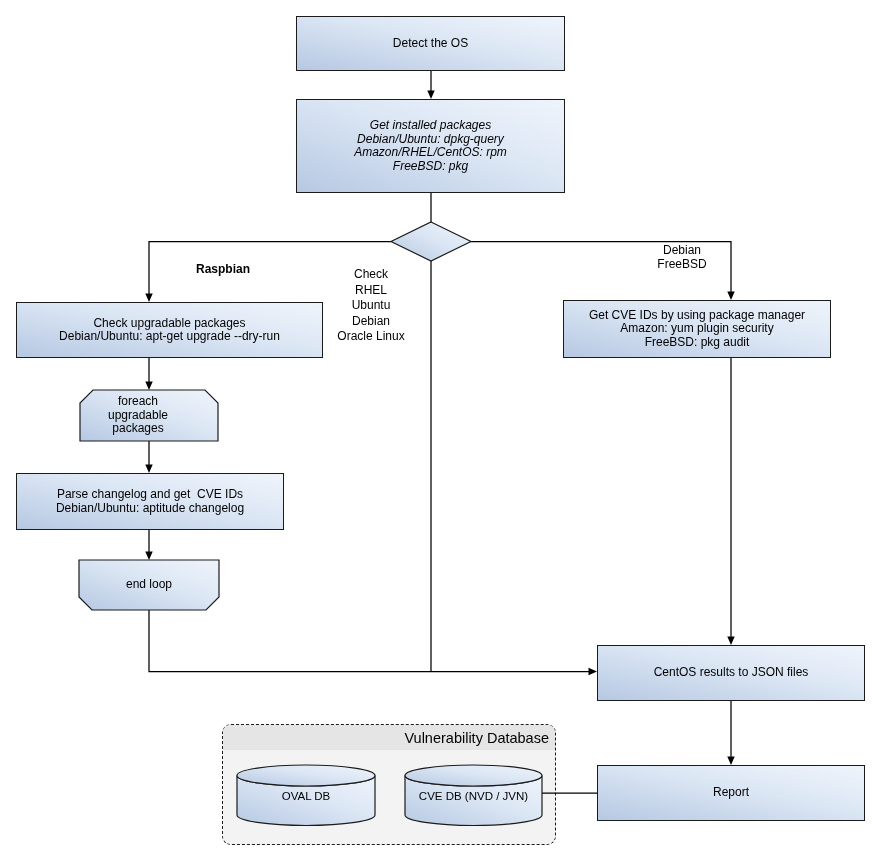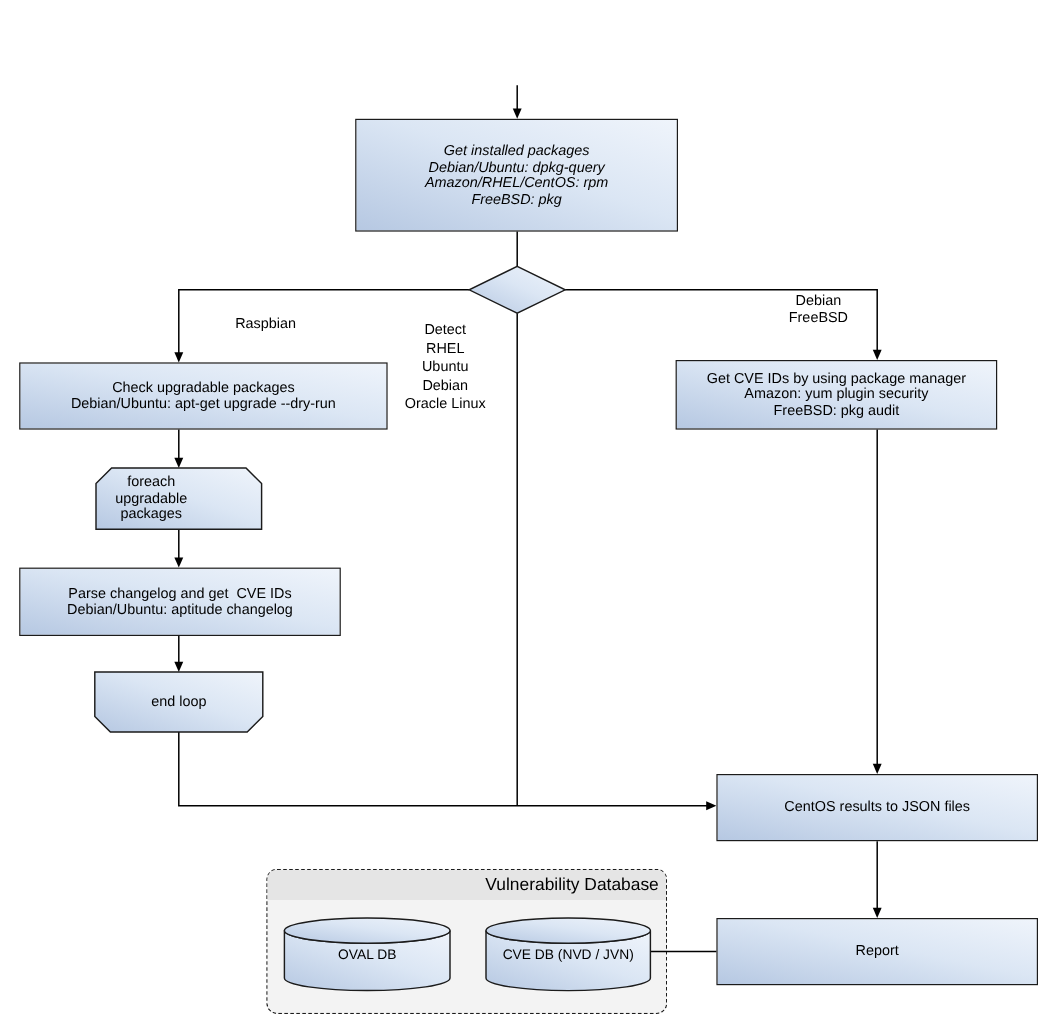--- a/index.html
+++ b/index.html
@@ -72,52 +72,53 @@
       <polygon points="431,222 471,241.5 431,261 391,241.5"></polygon>
       <polygon points="93,390 205,390 218,403 218,441 80,441 80,403"></polygon>
       <polygon points="79,560 219,560 219,597 206,610 92,610 79,597"></polygon>
       <path d="M237,775.5 L237,815 A69,10.5 0 0 0 375,815 L375,775.5 A69,10.5 0 0 1 237,775.5 Z"></path>
       <ellipse cx="306" cy="775.5" rx="69" ry="10.5"></ellipse>
       <path d="M405,775.5 L405,815 A68.5,10.5 0 0 0 542,815 L542,775.5 A68.5,10.5 0 0 1 405,775.5 Z"></path>
       <ellipse cx="473.5" cy="775.5" rx="68.5" ry="10.5"></ellipse>
     </g>
   </svg>
 
+  <div class="node" style="left:296px;top:16px;width:269px;height:55px;">Detect the OS</div>
 
   <div class="node" style="left:296px;top:99px;width:269px;height:94px;font-style:italic;">Get installed packages
 Debian/Ubuntu: dpkg-query
 Amazon/RHEL/CentOS: rpm
 FreeBSD: pkg</div>
 
   <div class="node" style="left:16px;top:302px;width:307px;height:56px;">Check upgradable packages
 Debian/Ubuntu: apt-get upgrade --dry-run</div>
 
   <div class="node" style="left:16px;top:473px;width:268px;height:57px;">Parse changelog and get  CVE IDs
 Debian/Ubuntu: aptitude changelog</div>
 
   <div class="node" style="left:563px;top:300px;width:268px;height:58px;">Get CVE IDs by using package manager
 Amazon: yum plugin security
 FreeBSD: pkg audit</div>
 
   <div class="node" style="left:597px;top:645px;width:268px;height:56px;">CentOS results to JSON files</div>
 
   <div class="node" style="left:597px;top:765px;width:268px;height:56px;">Report</div>
 
-  <div class="shape-label" style="left:68px;top:390px;width:116px;height:51px;">foreach
+  <div class="shape-label" style="left:80px;top:390px;width:116px;height:51px;">foreach
 upgradable  packages</div>
 
   <div class="shape-label" style="left:79px;top:560px;width:140px;height:50px;">end loop</div>
 
   <div class="cyl-label" style="left:237px;top:772px;width:138px;height:48px;">OVAL DB</div>
 
   <div class="cyl-label" style="left:405px;top:772px;width:137px;height:48px;">CVE DB (NVD / JVN)</div>
 
-  <div class="branch-label" style="left:196px;top:262px;">Raspbian</div>
+  <div class="branch-label" style="left:196px;top:262px;font-weight:bold;">Raspbian</div>
 
-  <div class="branch-label" style="left:321px;top:267px;width:100px;">Detect
+  <div class="branch-label" style="left:321px;top:267px;width:100px;">Check
 RHEL
 Ubuntu
 Debian
 Oracle Linux</div>
 
   <div class="branch-label" style="left:650px;top:244px;width:64px;line-height:13.5px;">Debian
 FreeBSD</div>
 
 </div>
 

